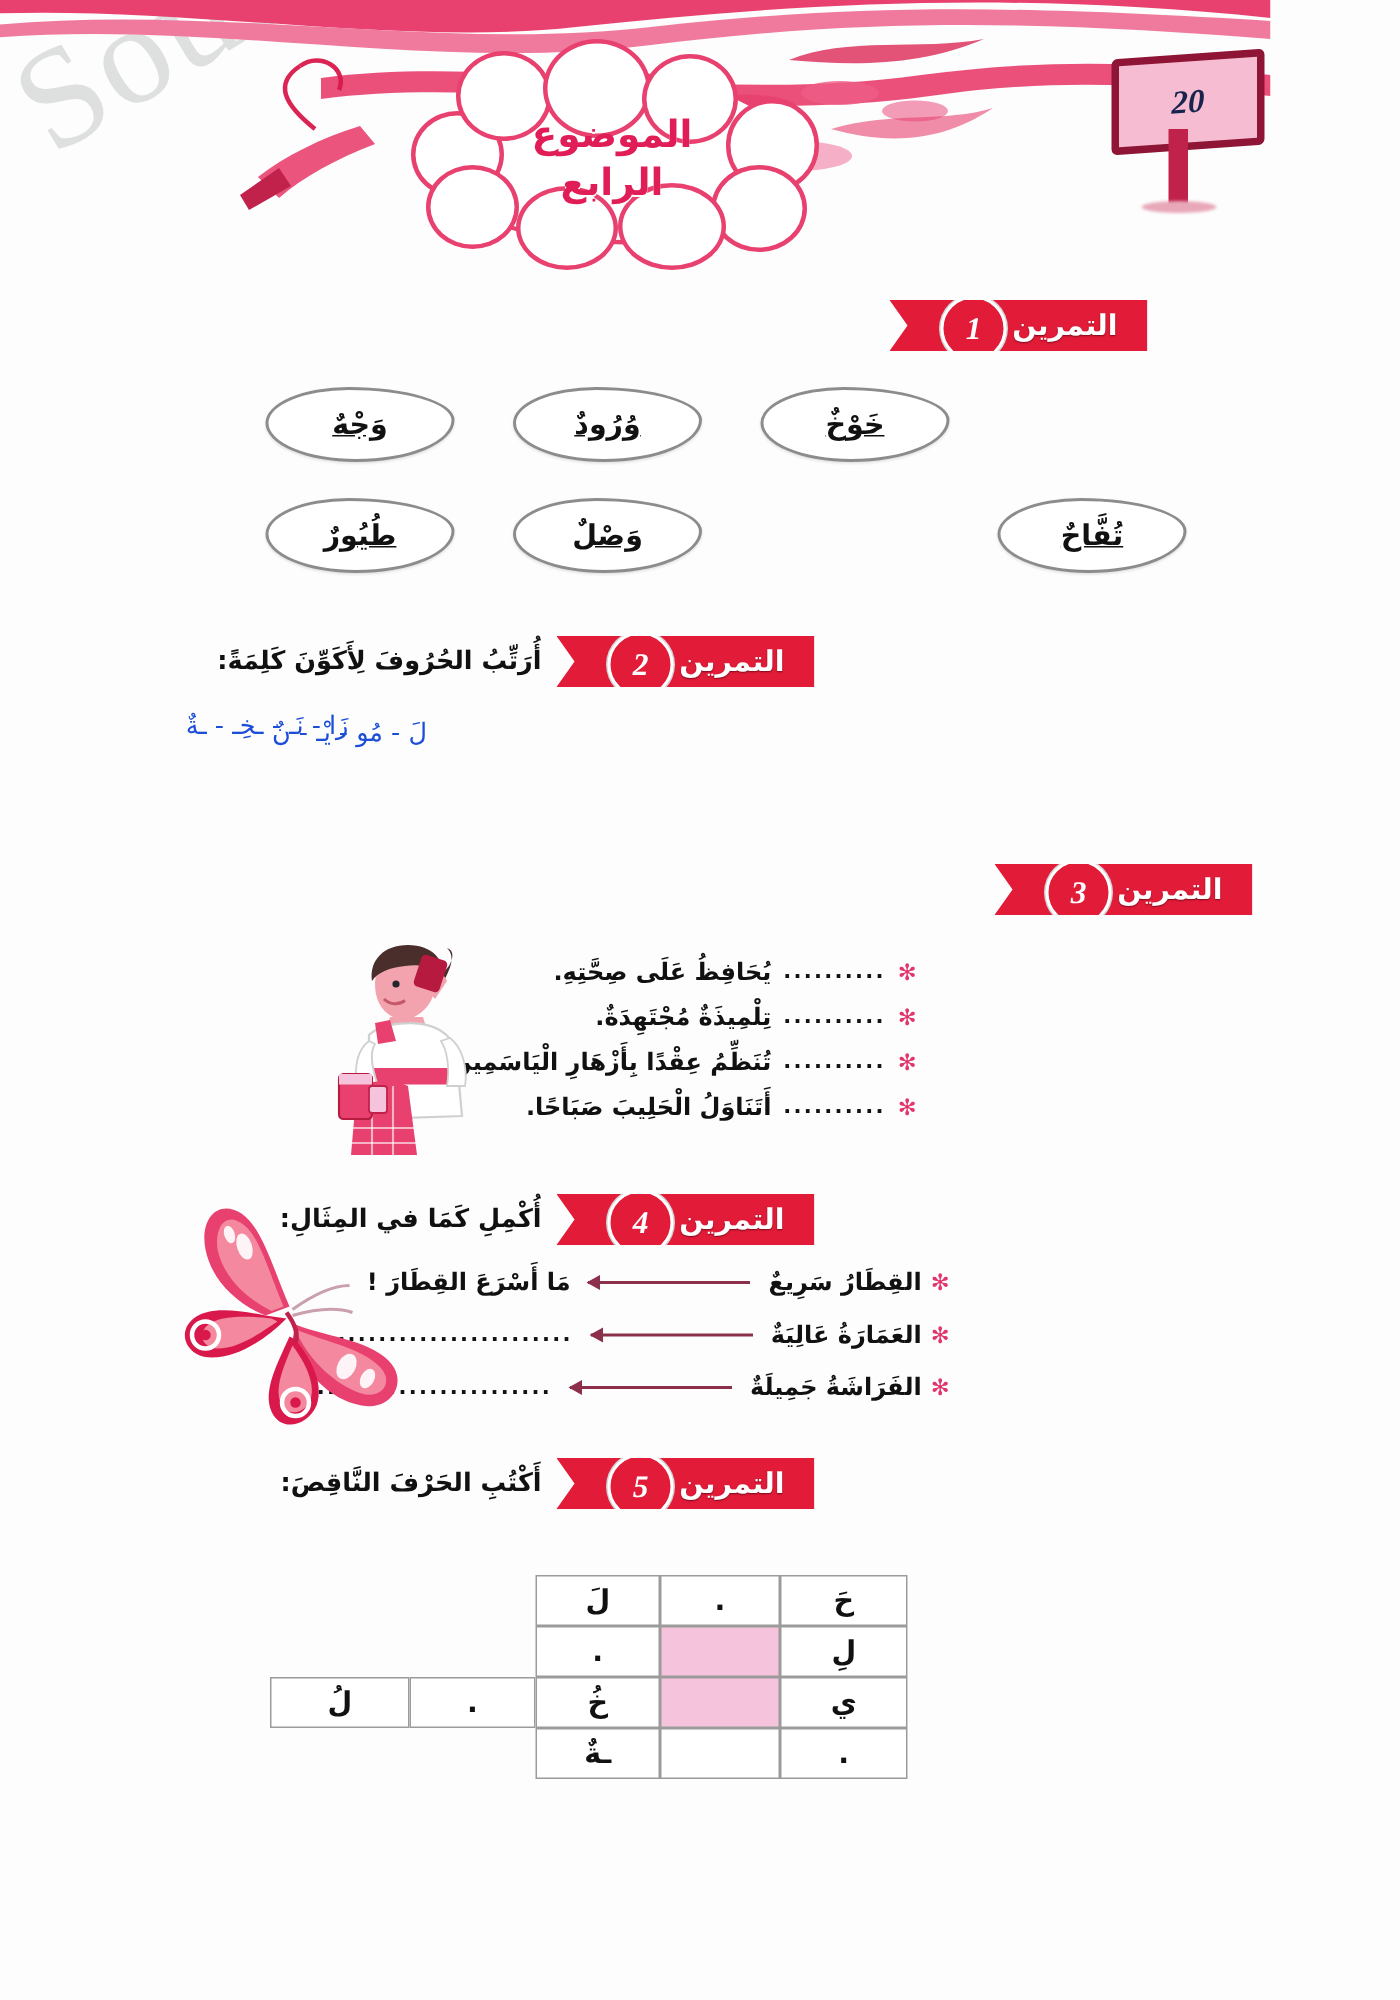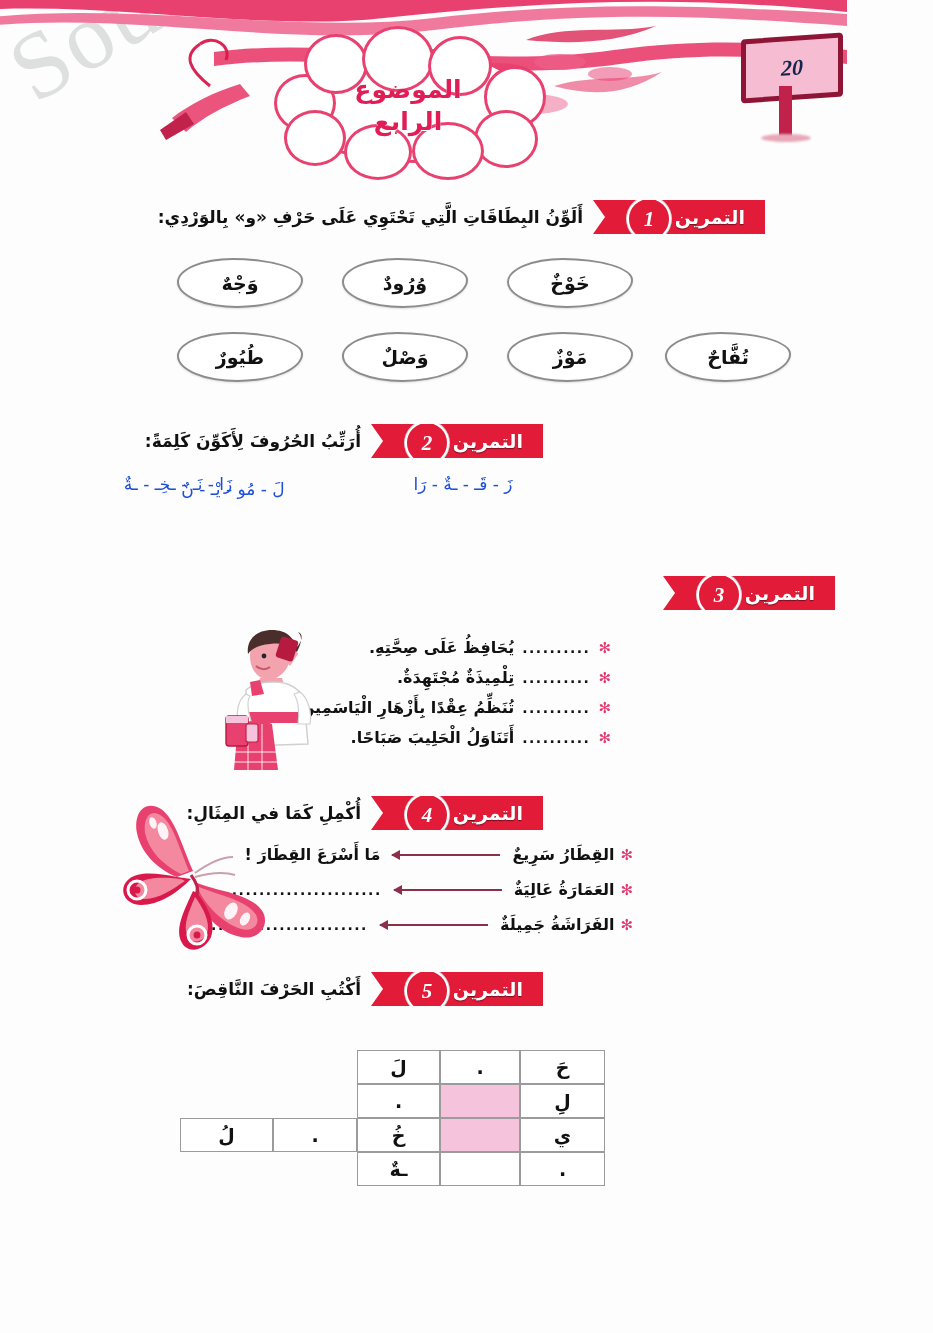--- a/index.html
+++ b/index.html
@@ -87,20 +87,21 @@
 
   
   .cards{position:absolute;left:0;width:933px;}
   .card{
     position:absolute;width:122px;height:46px;
     display:flex;align-items:center;justify-content:center;
     background:#fff;color:#111;font-size:19px;font-weight:bold;
     border:2px solid #8c8c8c;
     border-radius:44% 56% 52% 48% / 48% 44% 56% 52%;
     box-shadow:0 1px 2px rgba(0,0,0,.12);
+    text-decoration:underline;
   }
 
   
   .letters-item{position:absolute;text-align:center;}
   .letters-item .seq{font-size:17px;color:#1d4ed8;font-weight:normal;white-space:nowrap;}
   .dotline{
     margin-top:9px;height:10px;color:#111;font-size:14px;letter-spacing:1.5px;
     overflow:hidden;white-space:nowrap;
   }
 
@@ -198,47 +199,41 @@
       <div class="post"></div>
       <div class="foot"></div>
     </div>
   </div>
 
   <div class="ex-row" style="right:168px;top:200px;">
     <div class="banner">
       <span class="btxt">التمرين</span>
       <span class="num-badge">1</span>
     </div>
-    <div class="ex-text">أَلَوِّنُ البِطَاقَاتِ الَّتِي تَحْتَوِي عَلَى حَرْفِ «و» بِالوَرْدِي:</div>
   </div>
 
   <div class="cards" style="top:258px;height:130px;">
     <div class="card" style="right:300px;top:0;">خَوْخٌ</div>
     <div class="card" style="right:465px;top:0;">وُرُودٌ</div>
     <div class="card" style="right:630px;top:0;">وَجْهٌ</div>
     <div class="card" style="right:142px;top:74px;">تُفَّاحٌ</div>
-    <div class="card" style="right:300px;top:74px;">مَوْزٌ</div>
     <div class="card" style="right:465px;top:74px;">وَصْلٌ</div>
     <div class="card" style="right:630px;top:74px;">طُيُورٌ</div>
   </div>
 
   <div class="ex-row" style="right:390px;top:424px;">
     <div class="banner">
       <span class="btxt">التمرين</span>
       <span class="num-badge">2</span>
     </div>
     <div class="ex-text">أُرَتِّبُ الحُرُوفَ لِأَكَوِّنَ كَلِمَةً:</div>
   </div>
 
   <div class="letters-item" style="right:600px;top:479px;width:200px;">
     <div class="seq">لَ - مُو - يْـ - نٌ</div>
-    <div class="dotline">...........................</div>
-  </div>
-  <div class="letters-item" style="right:370px;top:474px;width:200px;">
-    <div class="seq">زَ - قَـ - ـةٌ - رَا</div>
     <div class="dotline">...........................</div>
   </div>
   <div class="letters-item" style="right:655px;top:474px;width:200px;left:75px;">
     <div class="seq">زَا - نَـ - ـخِـ - ـةٌ</div>
     <div class="dotline">...........................</div>
   </div>
 
   <div class="ex-row" style="right:98px;top:576px;">
     <div class="banner">
       <span class="btxt">التمرين</span>

